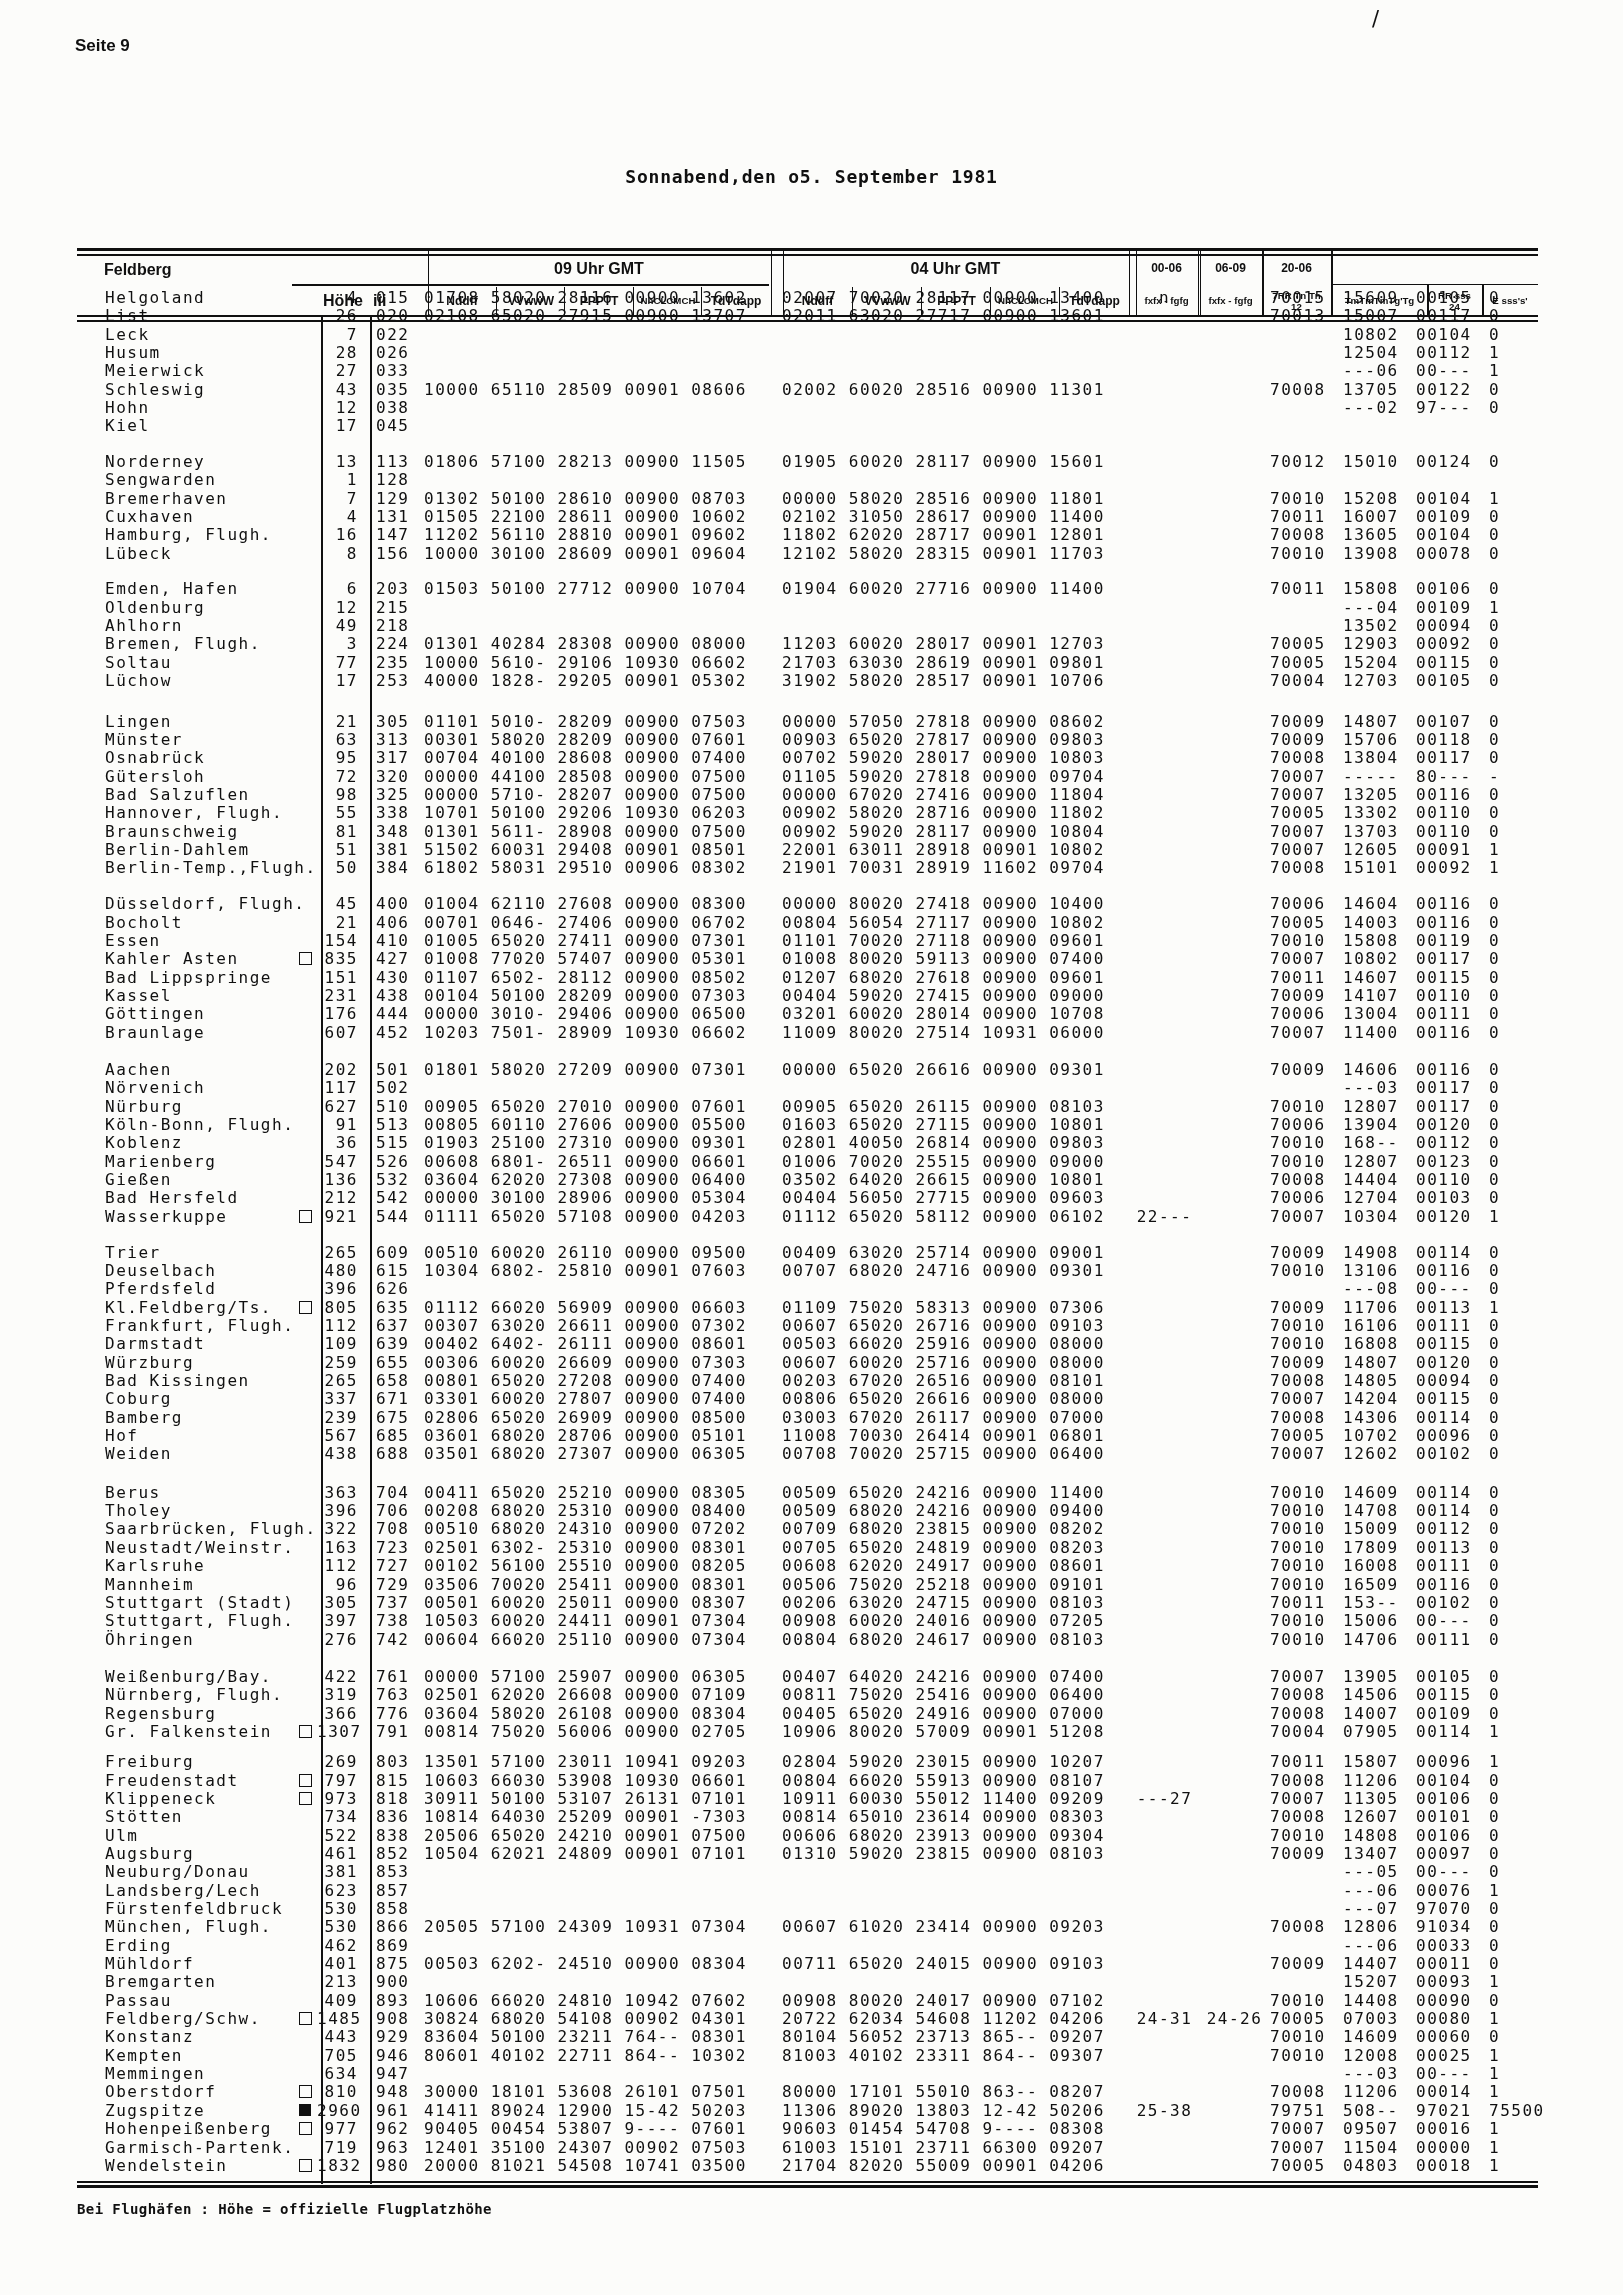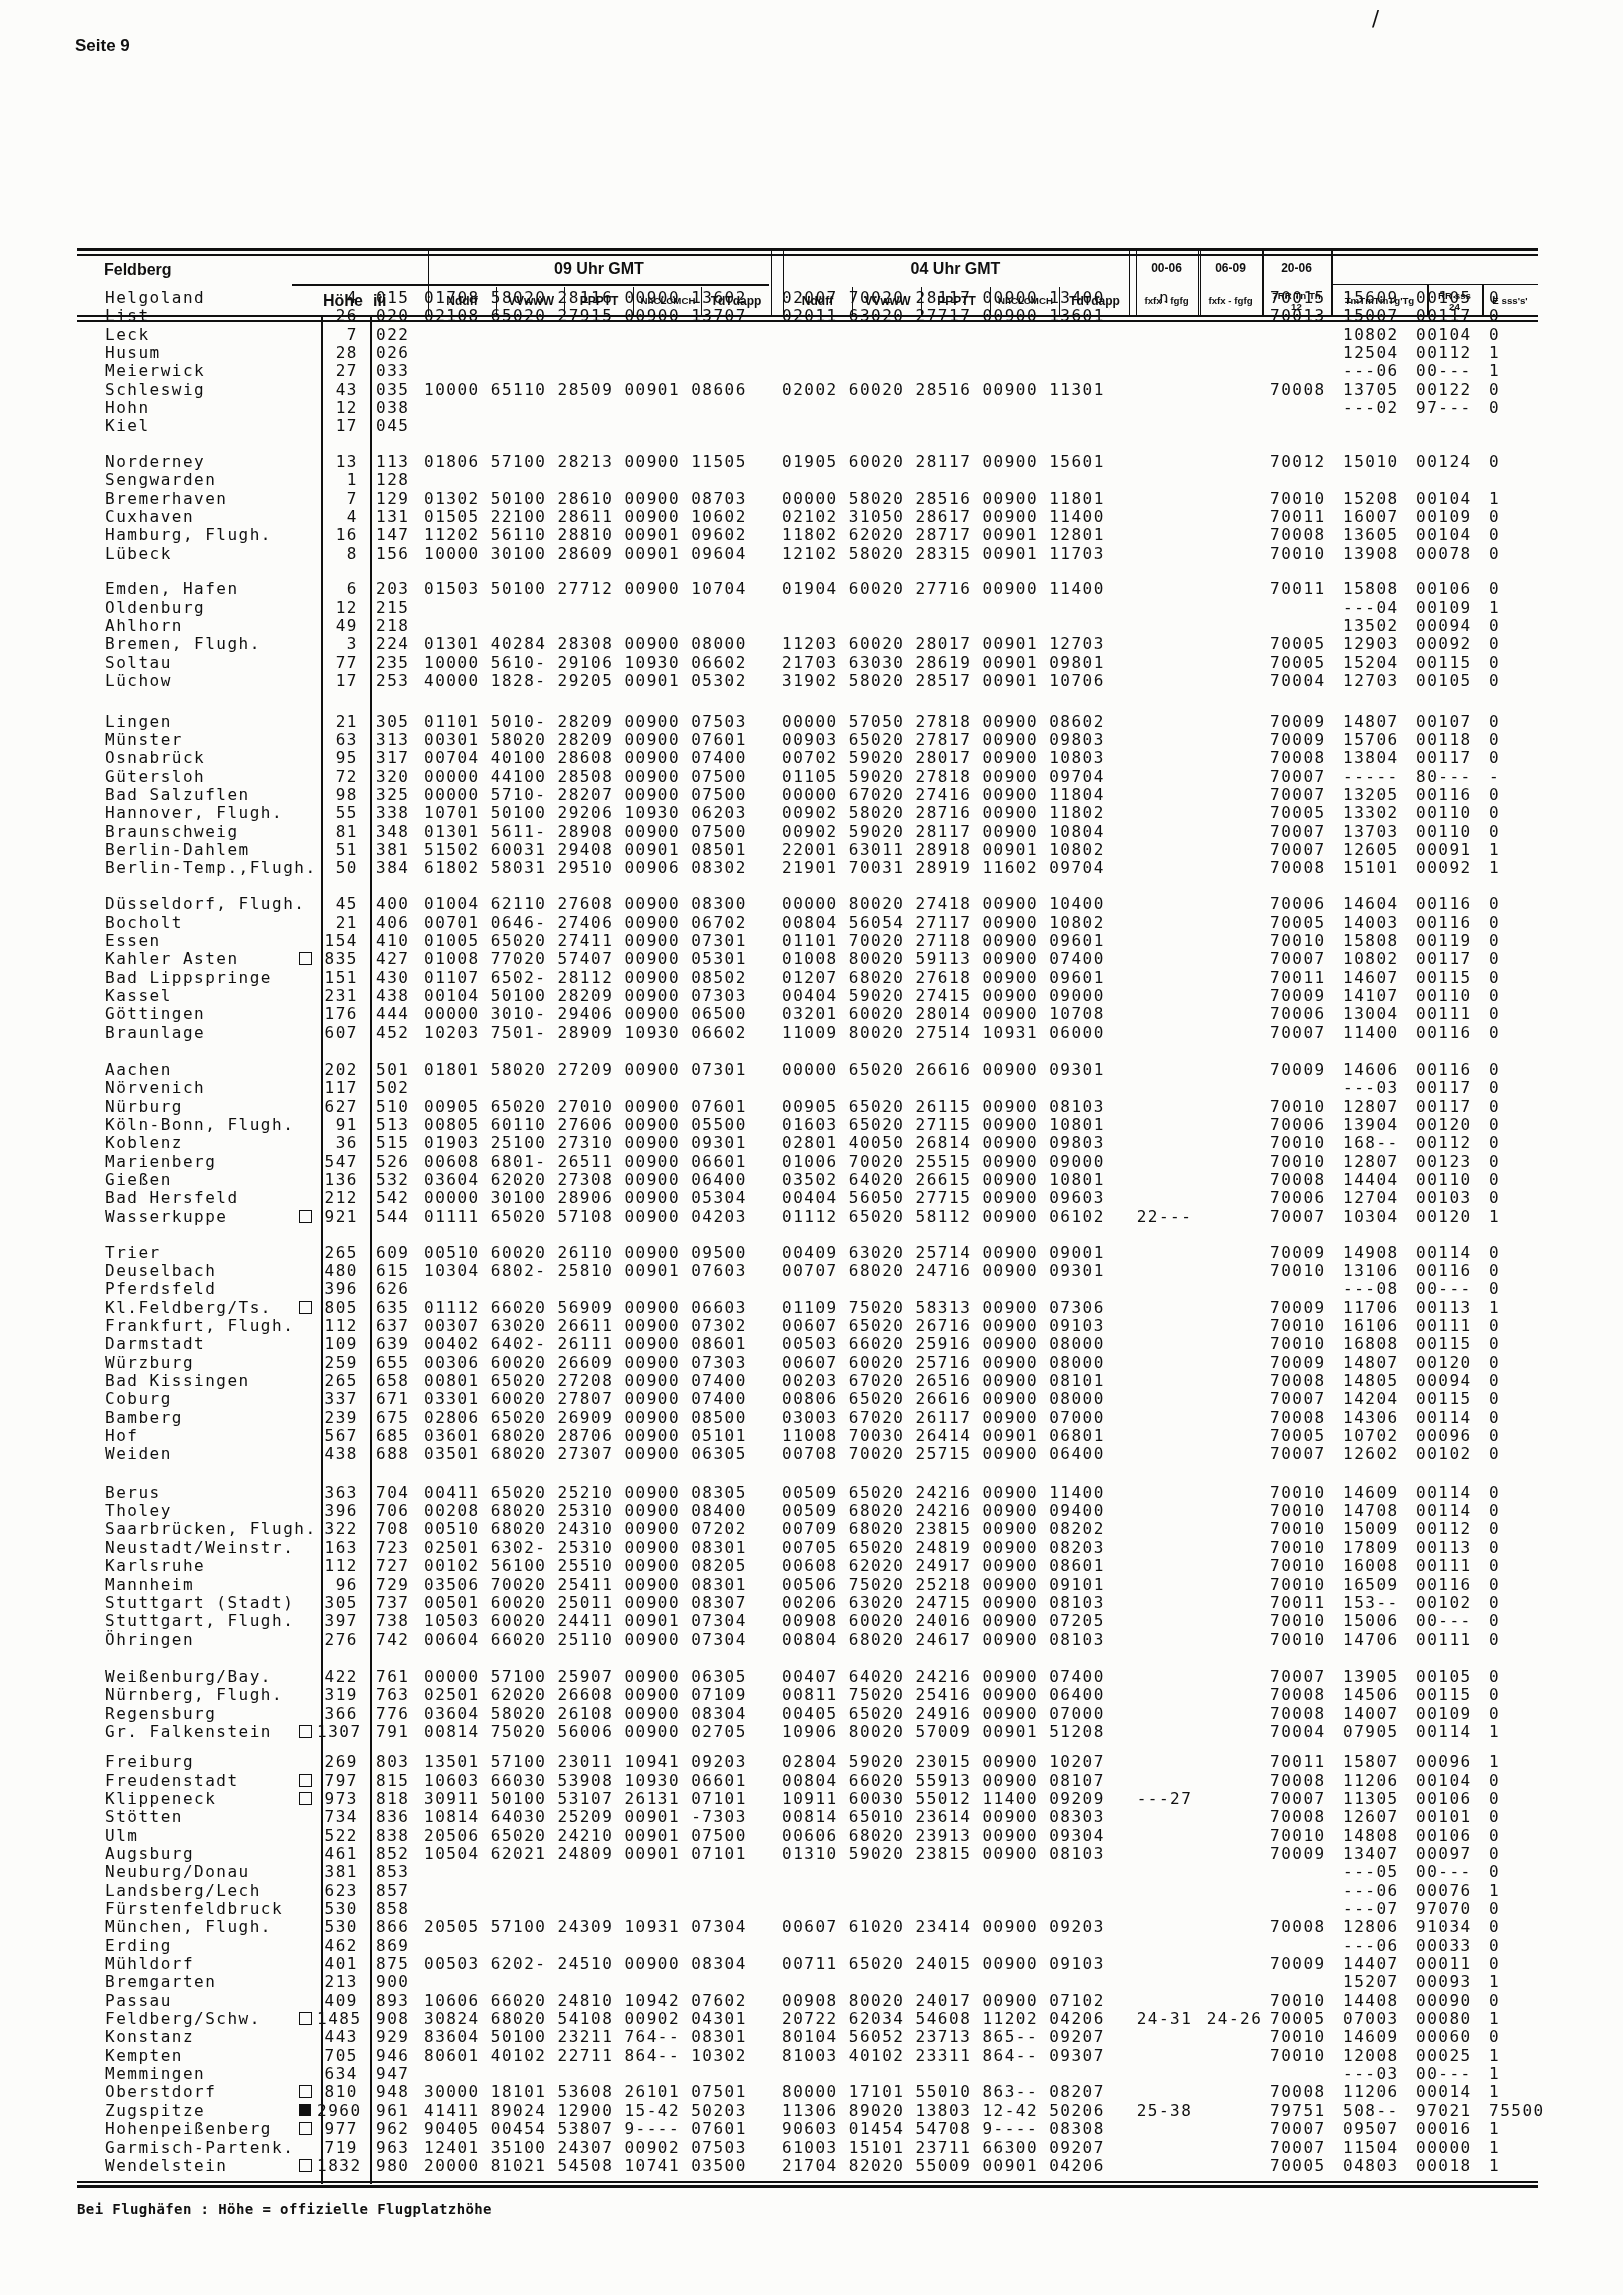--- a/index.html
+++ b/index.html
@@ -24,20 +24,21 @@
   .flag-f{display:inline-block;width:12px;height:12px;background:#101010;margin-top:2.4px;}
   #footnote{left:77px;top:2201px;font-size:14px;font-weight:bold;letter-spacing:0.4px;}
 </style>
 </head>
 <body>
 
 <div id="page">
 
   <div class="abs" id="seite">Seite 9</div>
   <div class="abs" id="artifact">/</div>
+  <div class="abs" id="date">Sonnabend,den o5. September 1981</div>
 
   <div class="hline" style="left:77px;top:248px;width:1461px;height:3.2px;"></div>
   <div class="hline" style="left:77px;top:254px;width:1461px;height:1.6px;"></div>
   <div class="hline" style="left:292px;top:284px;width:477px;height:1.6px;"></div>
   <div class="hline" style="left:77px;top:315px;width:1461px;height:2.4px;"></div>
   <div class="hline" style="left:77px;top:320px;width:1461px;height:1.6px;"></div>
 
   <div class="abs hdr-label" id="station-h">Feldberg</div>
   <div class="sub-h hdr-label" style="left:308px;width:55px;text-align:right;">Höhe</div>
   <div class="sub-h hdr-label" style="left:373px;width:49px;text-align:left;">iii</div>

